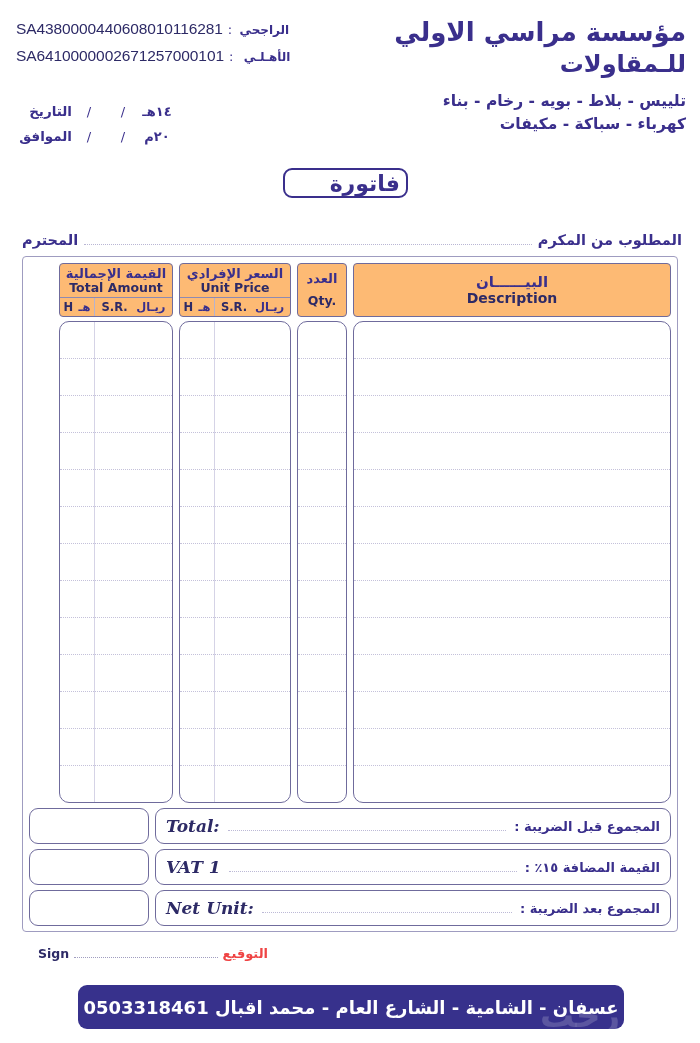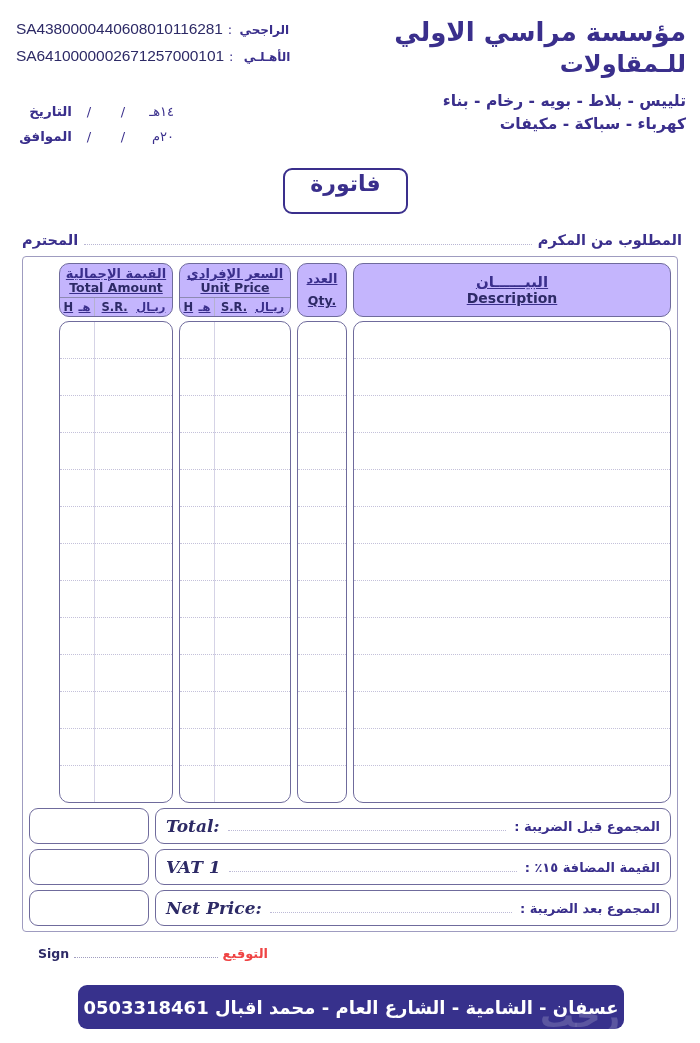--- a/index.html
+++ b/index.html
@@ -105,41 +105,40 @@
     text-align: right;
   }
   .slash {
     font-size: 13px;
     color: #3a2f8c;
     width: 34px;
     text-align: center;
   }
   .date-suffix {
     font-size: 13px;
-    font-weight: normal;
+    font-weight: bold;
     color: #3a2f8c;
     width: 34px;
-    text-align: right;
+    text-align: center;
   }
 
   
   .invoice-title-wrap {
     position: absolute;
     left: 283px;
     top: 168px;
     width: 125px;
   }
   .invoice-title {
     border: 2.5px solid #3a2f8c;
     border-radius: 9px;
-    text-align: center;
     font-size: 22px;
     font-weight: bold;
     color: #3a2f8c;
-    padding: 1px 6px 16px;
+    padding: 1px 6px 0;
     letter-spacing: 1px;
     direction: rtl;
   }
 
   
   .customer-line {
     display: flex;
     flex-direction: row-reverse;
     align-items: baseline;
     padding: 0 18px 0 22px;
@@ -180,26 +179,25 @@
 
   
   .thead {
     display: flex;
     flex-direction: row-reverse;
     gap: 6px;
     height: 54px;
   }
   .th-box {
     border: 1.5px solid #6f6b9c;
-    border-radius: 10px;
-    background: #c4b5fd;
+    border-radius: 4px;
+    background: #fdba74;
     display: flex;
     flex-direction: column;
     overflow: hidden;
-    text-decoration: underline;
   }
   .th-desc { flex: 0 0 318px; align-items: center; justify-content: center; }
   .th-qty  { flex: 0 0 50px;  align-items: center; justify-content: center; }
   .th-unit { flex: 0 0 112px; }
   .th-total{ flex: 0 0 114px; }
 
   .th-ar {
     font-size: 13px;
     font-weight: bold;
     color: #3a2f8c;
@@ -588,21 +586,21 @@
         <span class="total-dots"></span>
         <span class="total-en">VAT 1</span>
       </div>
       <div class="total-amt-box"></div>
     </div>
 
     <div class="total-row">
       <div class="total-main">
         <span class="total-ar">المجموع بعد الضريبة :</span>
         <span class="total-dots"></span>
-        <span class="total-en">Net Price:</span>
+        <span class="total-en">Net Unit:</span>
       </div>
       <div class="total-amt-box"></div>
     </div>
 
   </div>
 </div>
 
 <div class="sign-row">
   <span class="sign-ar">التوقيع</span>
   <span class="sign-dots"></span>

